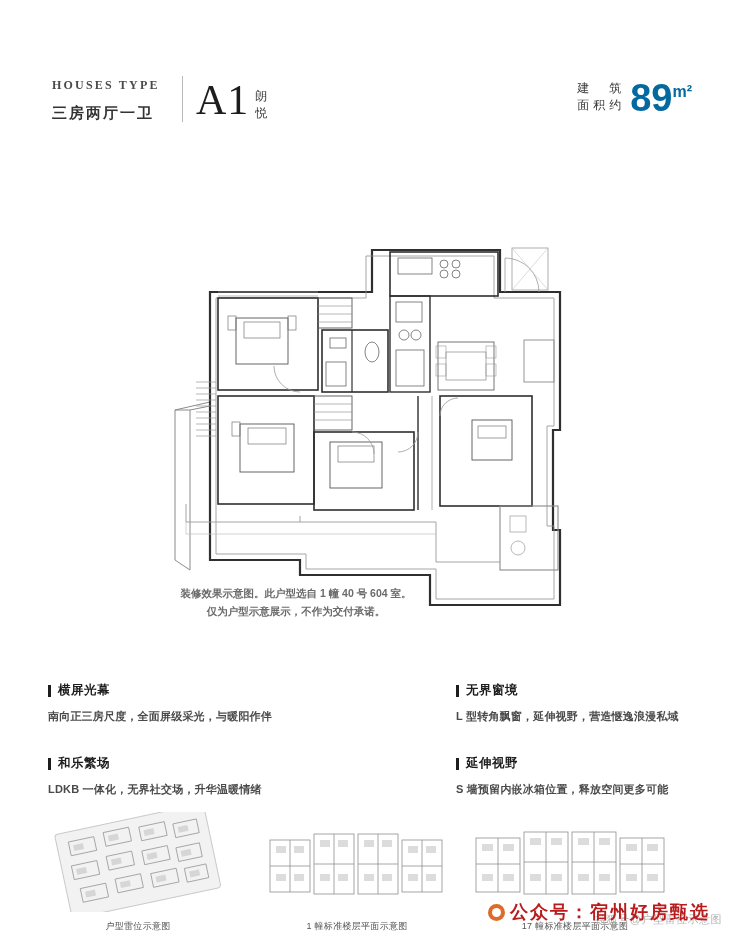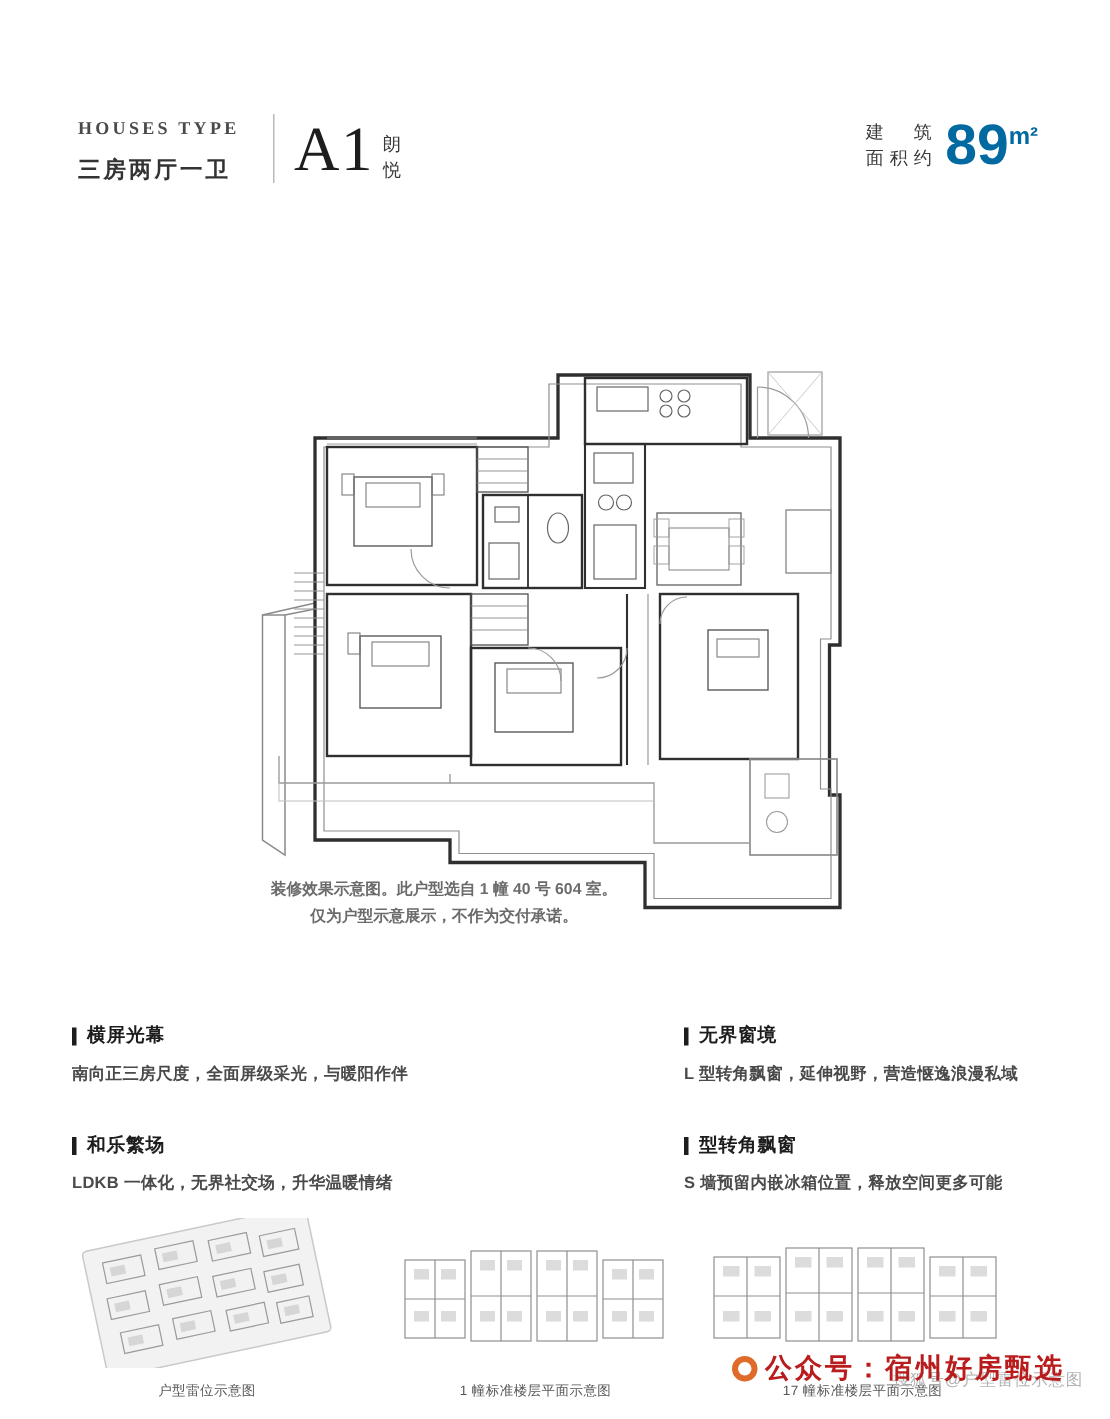--- a/index.html
+++ b/index.html
@@ -286,21 +286,21 @@
     <div class="feat-item">
       <div class="feat-title">
         <span class="feat-bar"></span>
         <span>无界窗境</span>
       </div>
       <div class="feat-desc">L 型转角飘窗，延伸视野，营造惬逸浪漫私域</div>
     </div>
     <div class="feat-item">
       <div class="feat-title">
         <span class="feat-bar"></span>
-        <span>型转角飘窗</span>
+        <span>延伸视野</span>
       </div>
       <div class="feat-desc">S 墙预留内嵌冰箱位置，释放空间更多可能</div>
     </div>
   </div>
 </div>
 
 <div class="thumbs">
 
   <div class="thumb thumb-1">
     <svg width="180" height="100" viewBox="0 0 180 100">

